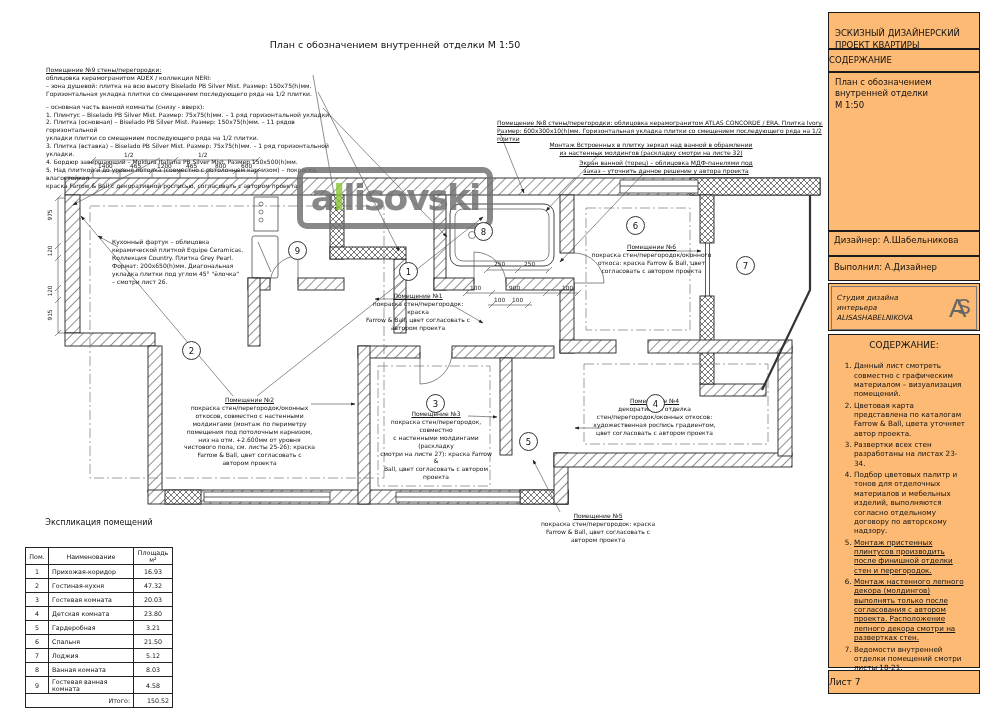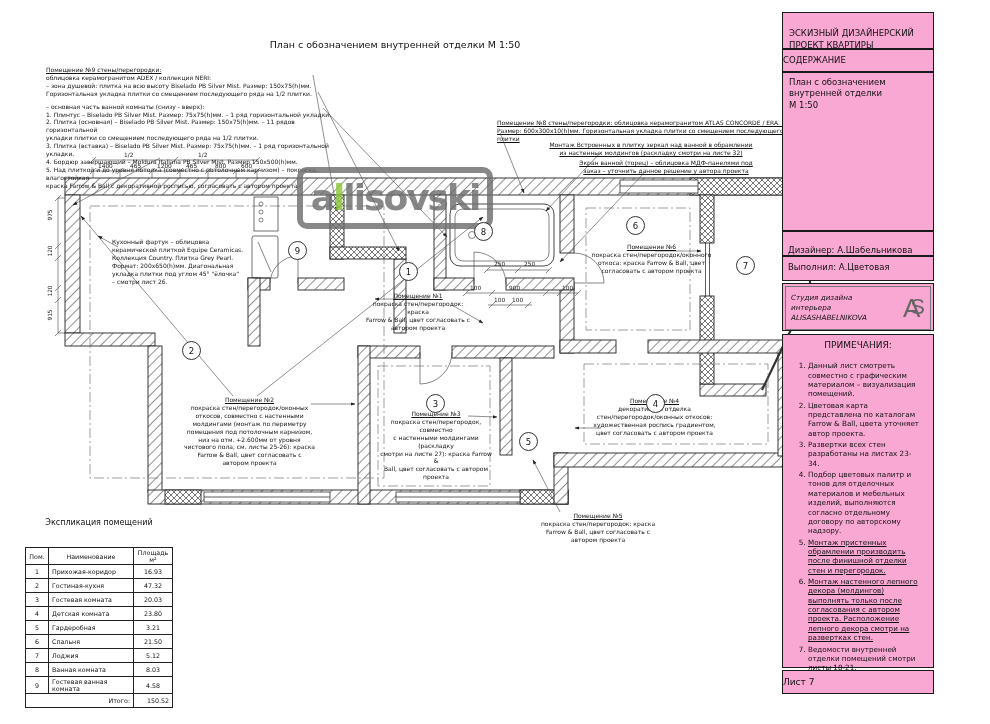--- a/index.html
+++ b/index.html
@@ -28,22 +28,22 @@
   .legend .cap{text-align:center;font-size:8px;margin-bottom:20px}
   .legend table{border-collapse:collapse;font-size:6.3px}
   .legend td,.legend th{border:1px solid #222;padding:1px 3px;background:#fff;font-weight:normal;text-align:left;vertical-align:middle}
   .legend th{text-align:center}
   .legend td.n{text-align:center;width:16px}
   .legend td.v{text-align:center;width:32px}
   .legend td.name{width:78px}
   .legend tr{height:14px}
   .legend .tot td{text-align:right}
   
-  .tb{position:absolute;left:782px;width:152px;box-sizing:border-box;border:1.5px solid #1a1a1a;
-      background:#f9a8d4;z-index:4;font-size:8.5px;line-height:1.35}
+  .tb{position:absolute;left:828px;width:152px;box-sizing:border-box;border:1.5px solid #1a1a1a;
+      background:#fdba74;z-index:4;font-size:8.5px;line-height:1.35}
   .tb.center{}
   .tb .pad{padding:4px 6px}
   .studio-inner{border:1px solid #777;margin:2px;display:flex;align-items:center;justify-content:space-between;padding:3px 5px;min-height:36px}
   .studio-txt{font-style:italic;font-size:7.2px;line-height:1.35}
   .mono{font-family:Liberation Sans, sans-serif;color:#666;font-size:26px;line-height:1;white-space:nowrap}
   .mono .s2{font-size:22px;margin-left:-10px;vertical-align:3px}
   .notes-title{text-align:center;font-size:9px;margin:4px 0 3px 0}
   .tb ol{margin:10px;padding:0 4px 0 15px;font-size:7.2px;line-height:1.3}
   .tb ol li{margin-bottom:2px}
   .tb ol li.u{text-decoration:underline}
@@ -384,40 +384,40 @@
 </div>
 <div class="tb center" style="top:49px;height:23px">
   <div style="padding-top:5px">СОДЕРЖАНИЕ</div>
 </div>
 <div class="tb center" style="top:72px;height:159px">
   <div class="pad pre">План с обозначением
 внутренней отделки
 М 1:50</div>
 </div>
 <div class="tb" style="top:231px;height:25px">
-  <div style="padding:13px 5px">Дизайнер: А.Шабельникова</div>
+  <div style="padding:3px 5px">Дизайнер: А.Шабельникова</div>
 </div>
 <div class="tb" style="top:256px;height:25px">
-  <div style="padding:5px 5px">Выполнил: А.Цветовая</div>
+  <div style="padding:5px 5px">Выполнил: А.Дизайнер</div>
 </div>
 <div class="tb" style="top:283px;height:48px">
   <div class="studio-inner">
     <div class="studio-txt pre">Студия дизайна
 интерьера
 ALISASHABELNIKOVA</div>
     <div class="mono"><span>A</span><span class="s2">S</span></div>
   </div>
 </div>
 <div class="tb" style="top:334px;height:334px">
-  <div class="notes-title">ПРИМЕЧАНИЯ:</div>
+  <div class="notes-title">СОДЕРЖАНИЕ:</div>
   <ol>
     <li>Данный лист смотреть совместно с графическим материалом – визуализация помещений.</li>
     <li>Цветовая карта представлена по каталогам Farrow &amp; Ball, цвета уточняет автор проекта.</li>
     <li>Развертки всех стен разработаны на листах 23-34.</li>
     <li>Подбор цветовых палитр и тонов для отделочных материалов и мебельных изделий, выполняются согласно отдельному договору по авторскому надзору.</li>
-    <li class="u">Монтаж пристенных обрамлении производить после финишной отделки стен и перегородок.</li>
+    <li class="u">Монтаж пристенных плинтусов производить после финишной отделки стен и перегородок.</li>
     <li class="u">Монтаж настенного лепного декора (молдингов) выполнять только после согласования с автором проекта. Расположение лепного декора смотри на развертках стен.</li>
     <li>Ведомости внутренней отделки помещений смотри листы 18-21.</li>
   </ol>
 </div>
 <div class="tb center" style="top:670px;height:24px">
   <div style="padding-top:5px;font-size:9px">Лист 7</div>
 </div>
 
 </body></html>

